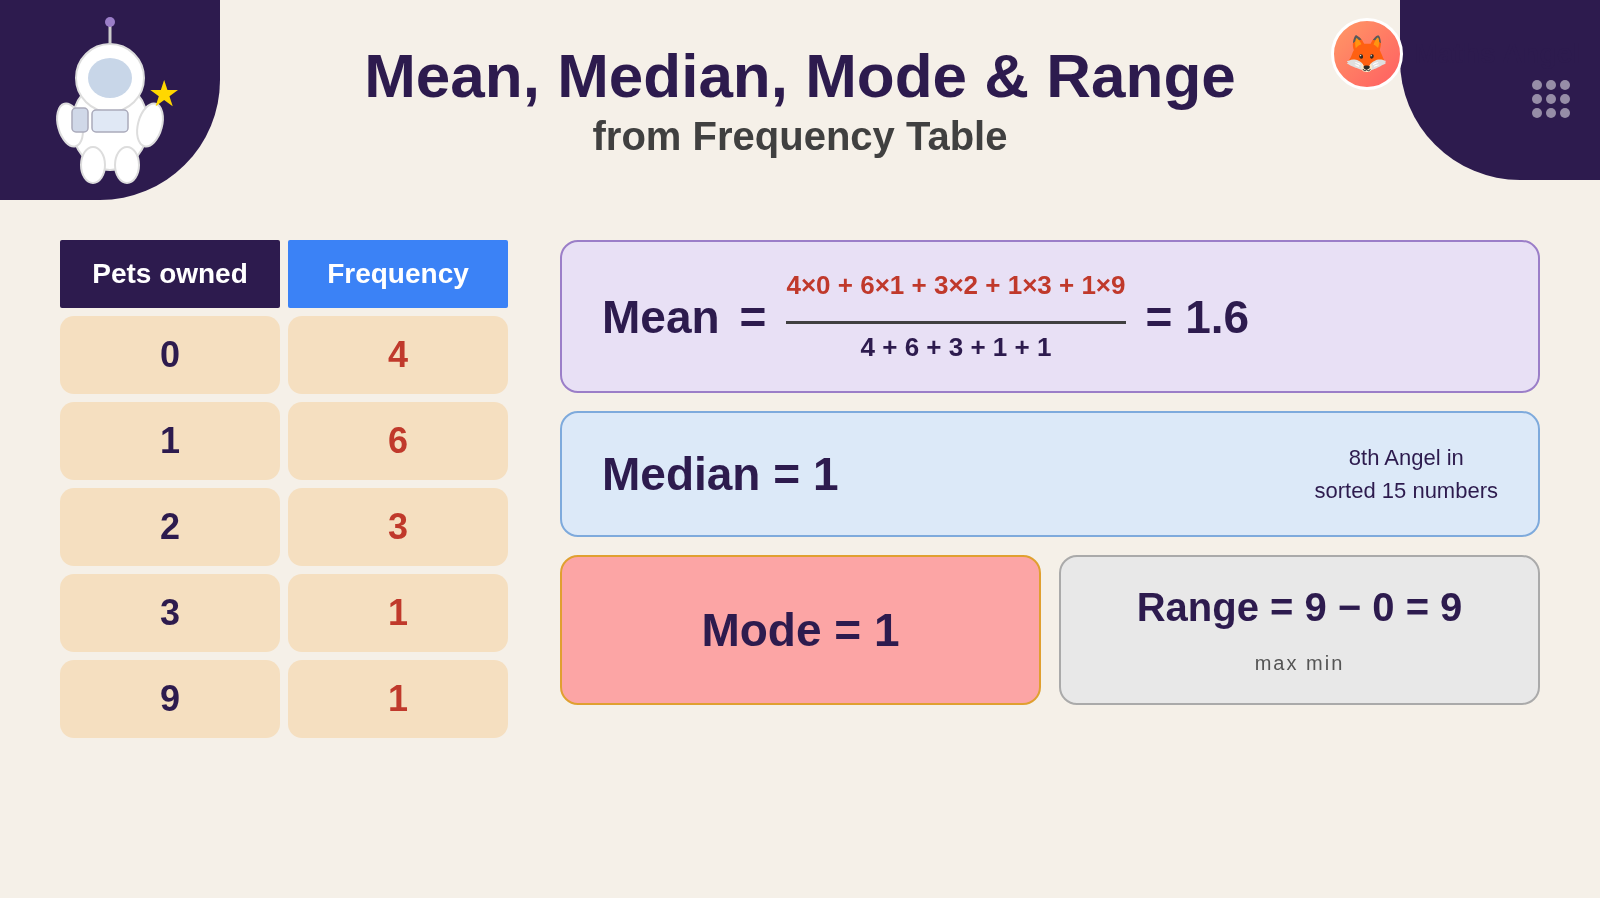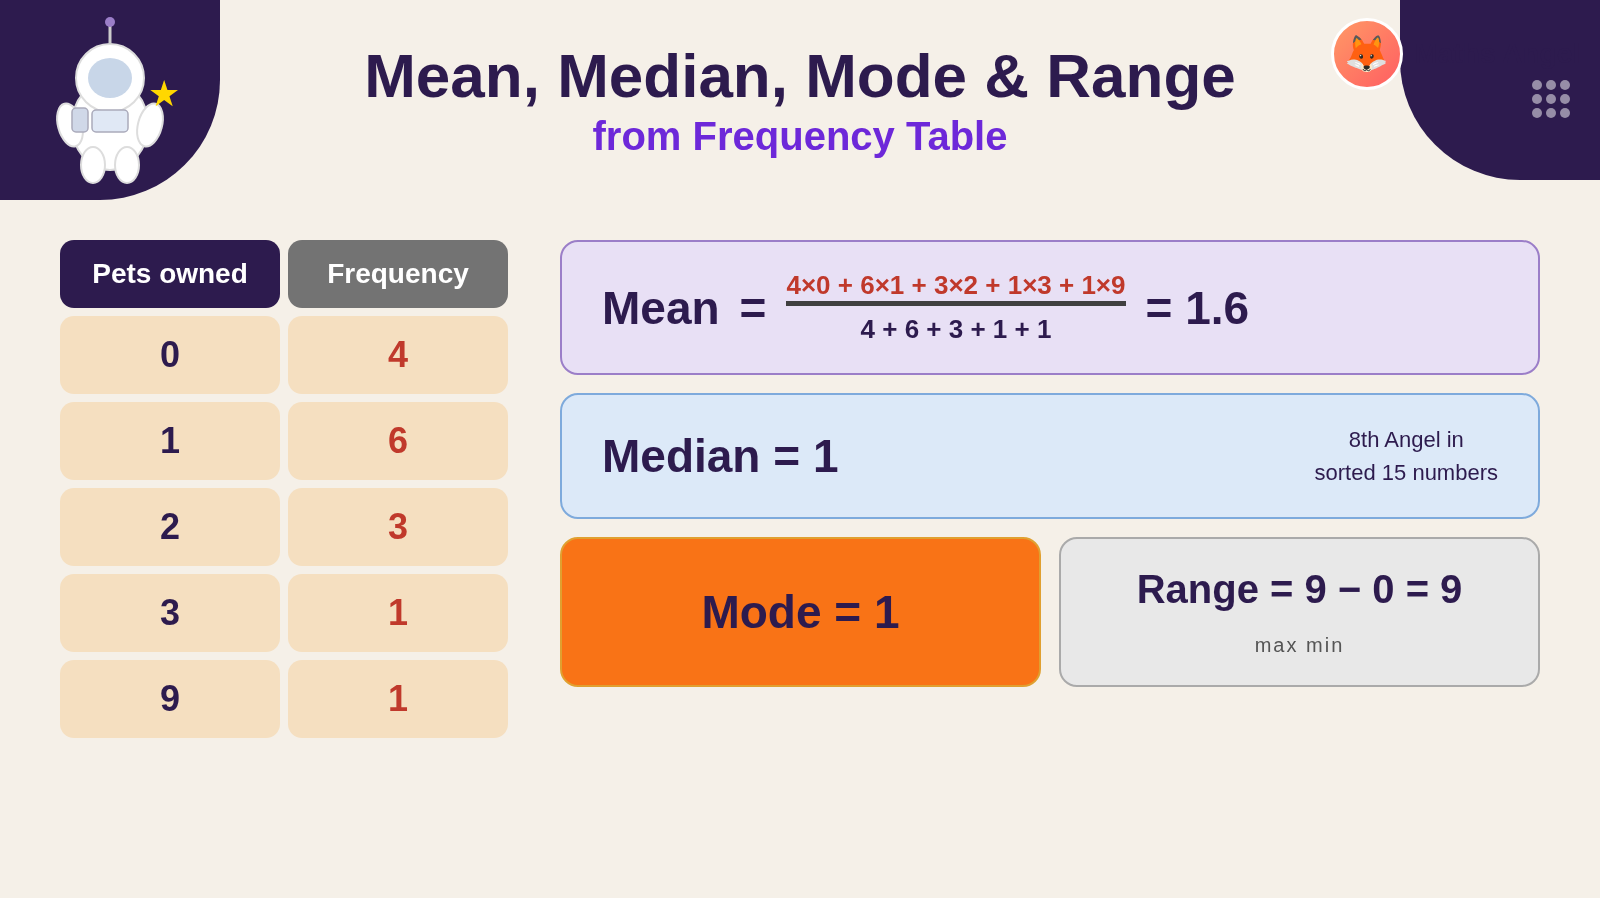--- a/index.html
+++ b/index.html
@@ -73,21 +73,21 @@
     }
     .title-main {
       font-size: 62px;
       font-weight: 900;
       color: #2d1b4e;
       line-height: 1.1;
     }
     .title-sub {
       font-size: 40px;
       font-weight: 700;
-      color: #6d28d9;
+      color: #404040;
       margin-top: 4px;
     }
 
     
     .content {
       position: absolute;
       top: 240px;
       left: 60px;
       right: 60px;
       display: flex;
@@ -101,33 +101,33 @@
       display: flex;
       flex-direction: column;
       gap: 8px;
       min-width: 460px;
     }
     .table-header-row {
       display: flex;
       gap: 8px;
     }
     .table-header-cell {
-      border-radius: 14px;
+      border-radius: 2px;
       padding: 18px 10px;
       text-align: center;
       font-size: 28px;
       font-weight: 700;
       color: #fff;
       width: 220px;
     }
     .header-dark {
       background: #2d1b4e;
     }
     .header-medium {
-      background: #737373;
+      background: #3b82f6;
     }
     .table-data-row {
       display: flex;
       gap: 8px;
     }
     .table-cell {
       border-radius: 14px;
       padding: 18px 10px;
       text-align: center;
       font-size: 36px;
@@ -176,22 +176,22 @@
     .mean-fraction {
       display: flex;
       flex-direction: column;
       align-items: center;
       gap: 4px;
     }
     .fraction-numerator {
       font-size: 26px;
       font-weight: 700;
       color: #c0392b;
-      border-bottom: 5px solid #404040;
-      padding-bottom: 0;
+      border-bottom: 3px solid #404040;
+      padding-bottom: 20px;
       white-space: nowrap;
     }
     .fraction-denominator {
       font-size: 26px;
       font-weight: 700;
       color: #2d1b4e;
       padding-top: 4px;
       white-space: nowrap;
     }
     .mean-result {
@@ -225,21 +225,21 @@
     }
 
     
     .bottom-row {
       display: flex;
       gap: 18px;
     }
 
     
     .mode-box {
-      background: #f97316;
+      background: #fca5a5;
       border: 2.5px solid #e0a030;
       border-radius: 18px;
       padding: 32px 40px;
       flex: 1;
       display: flex;
       align-items: center;
       justify-content: center;
     }
     .mode-label {
       font-size: 46px;

